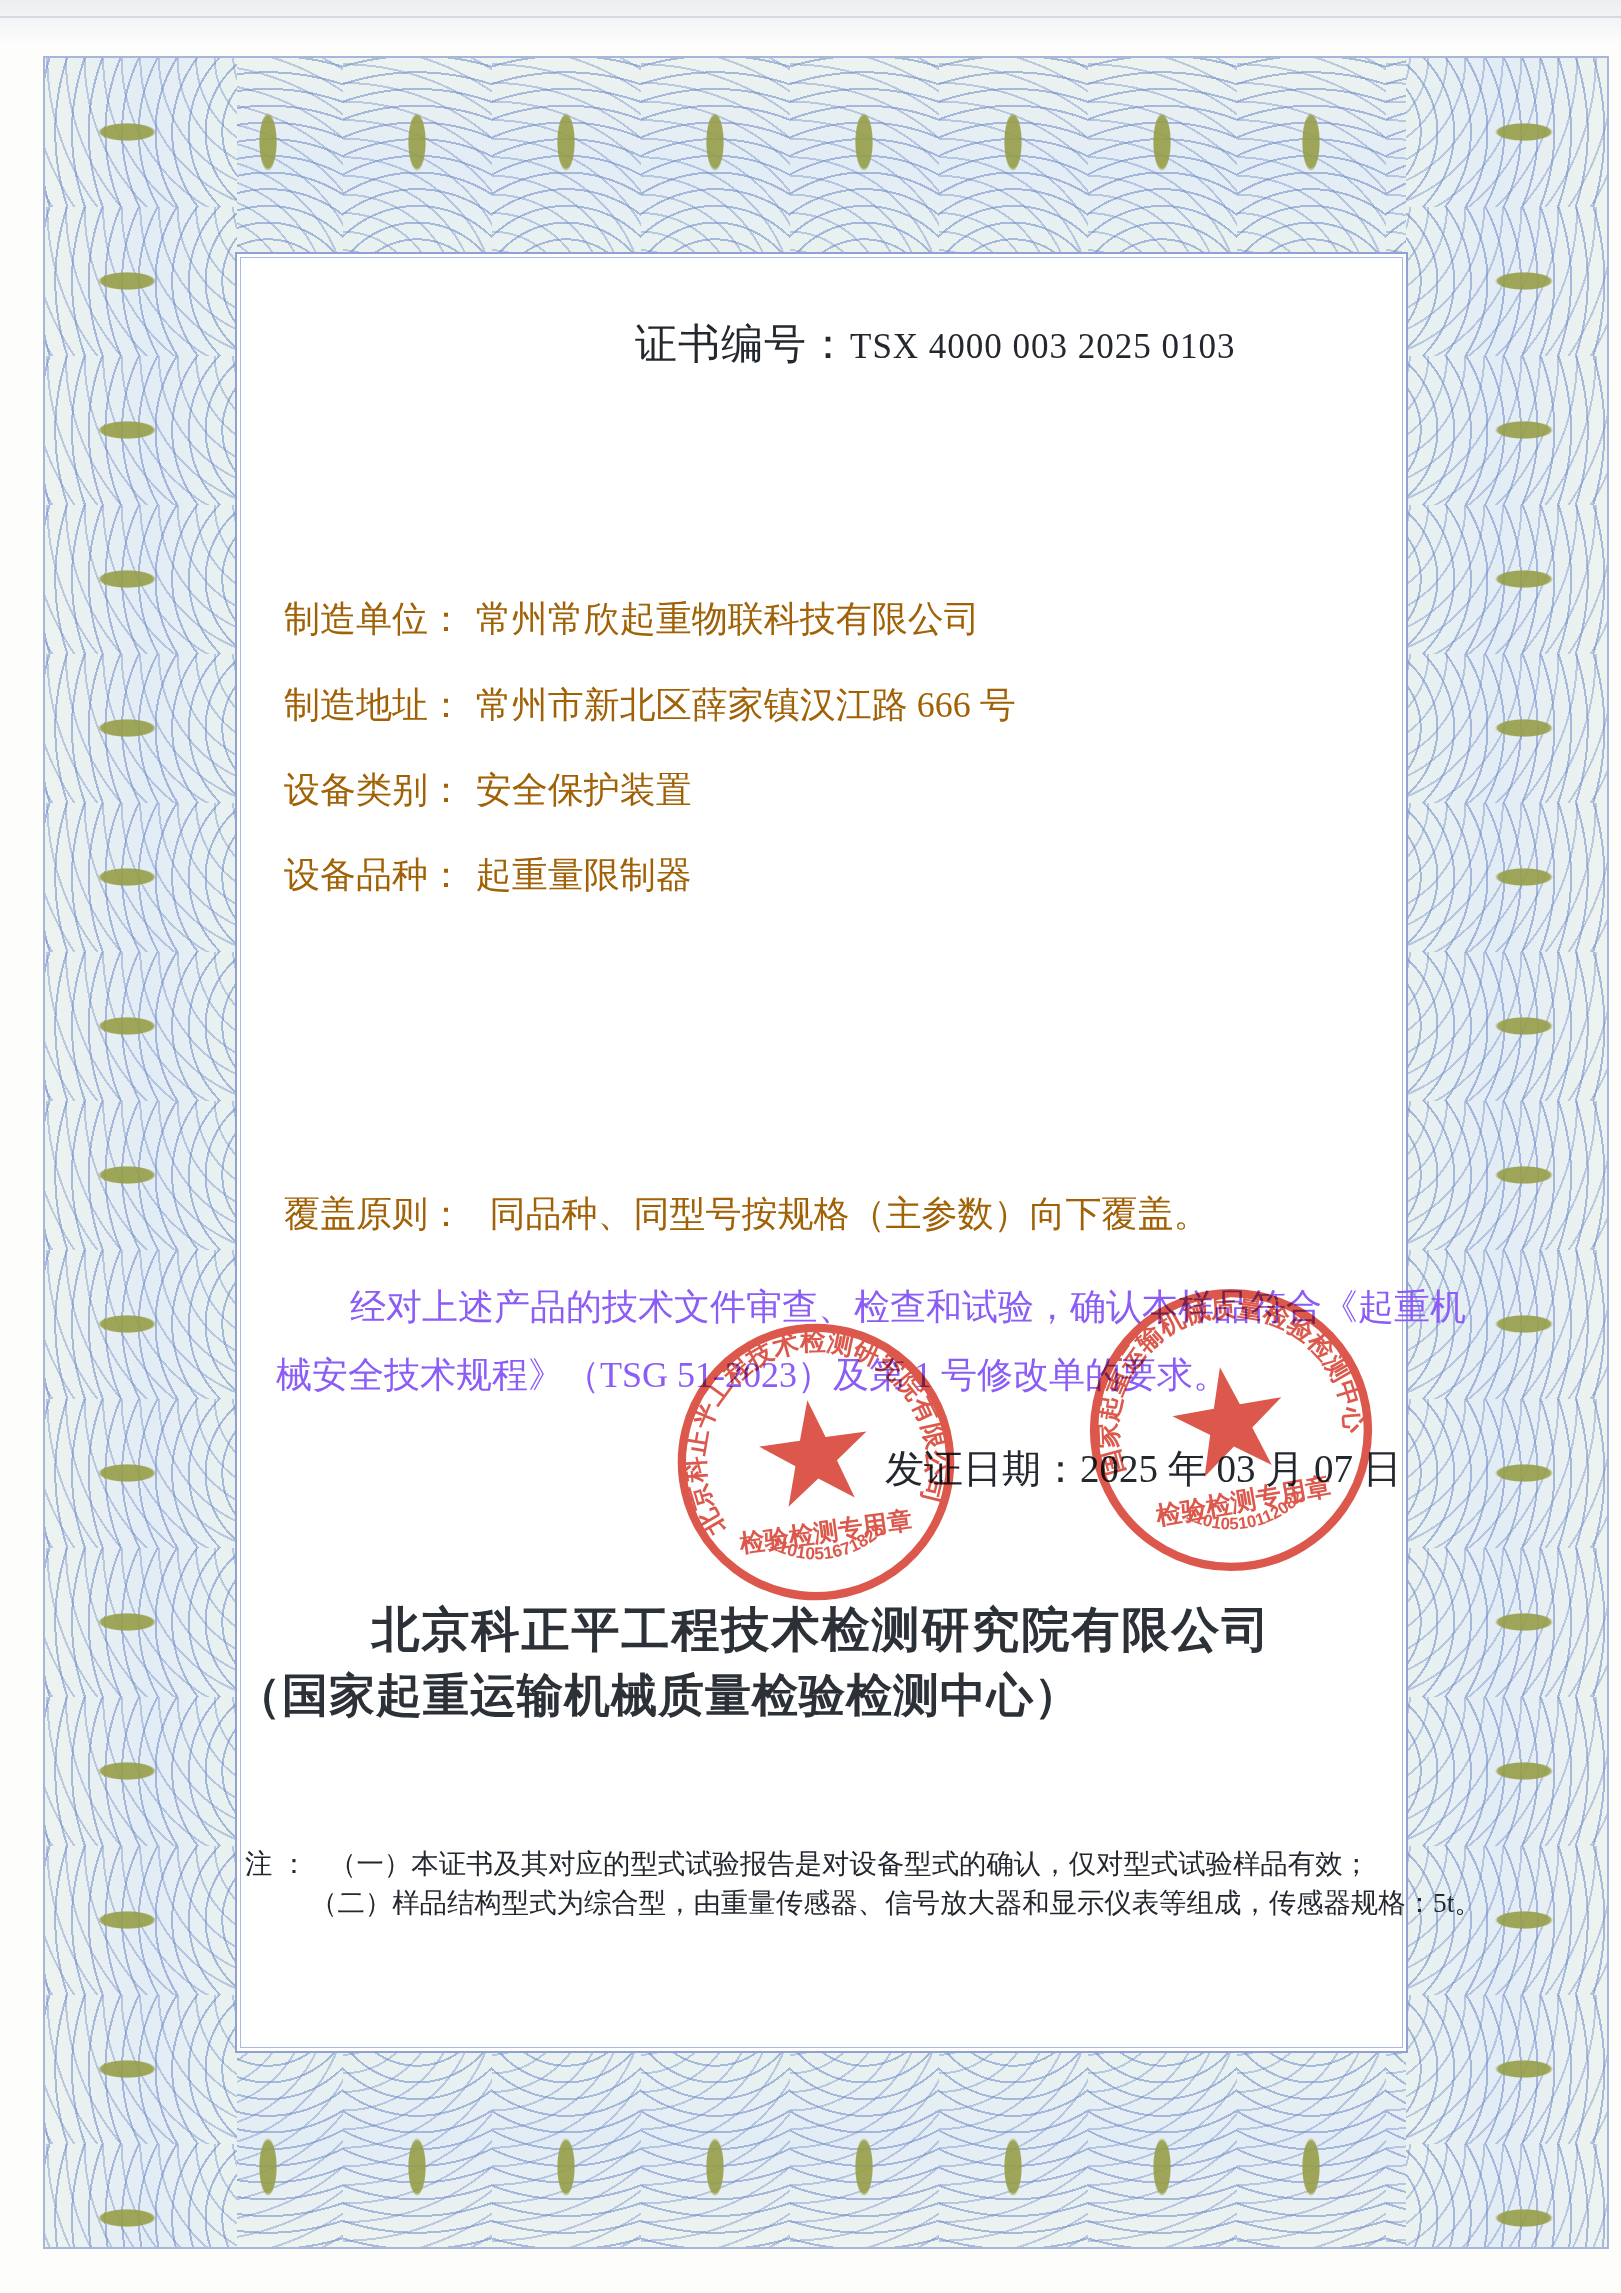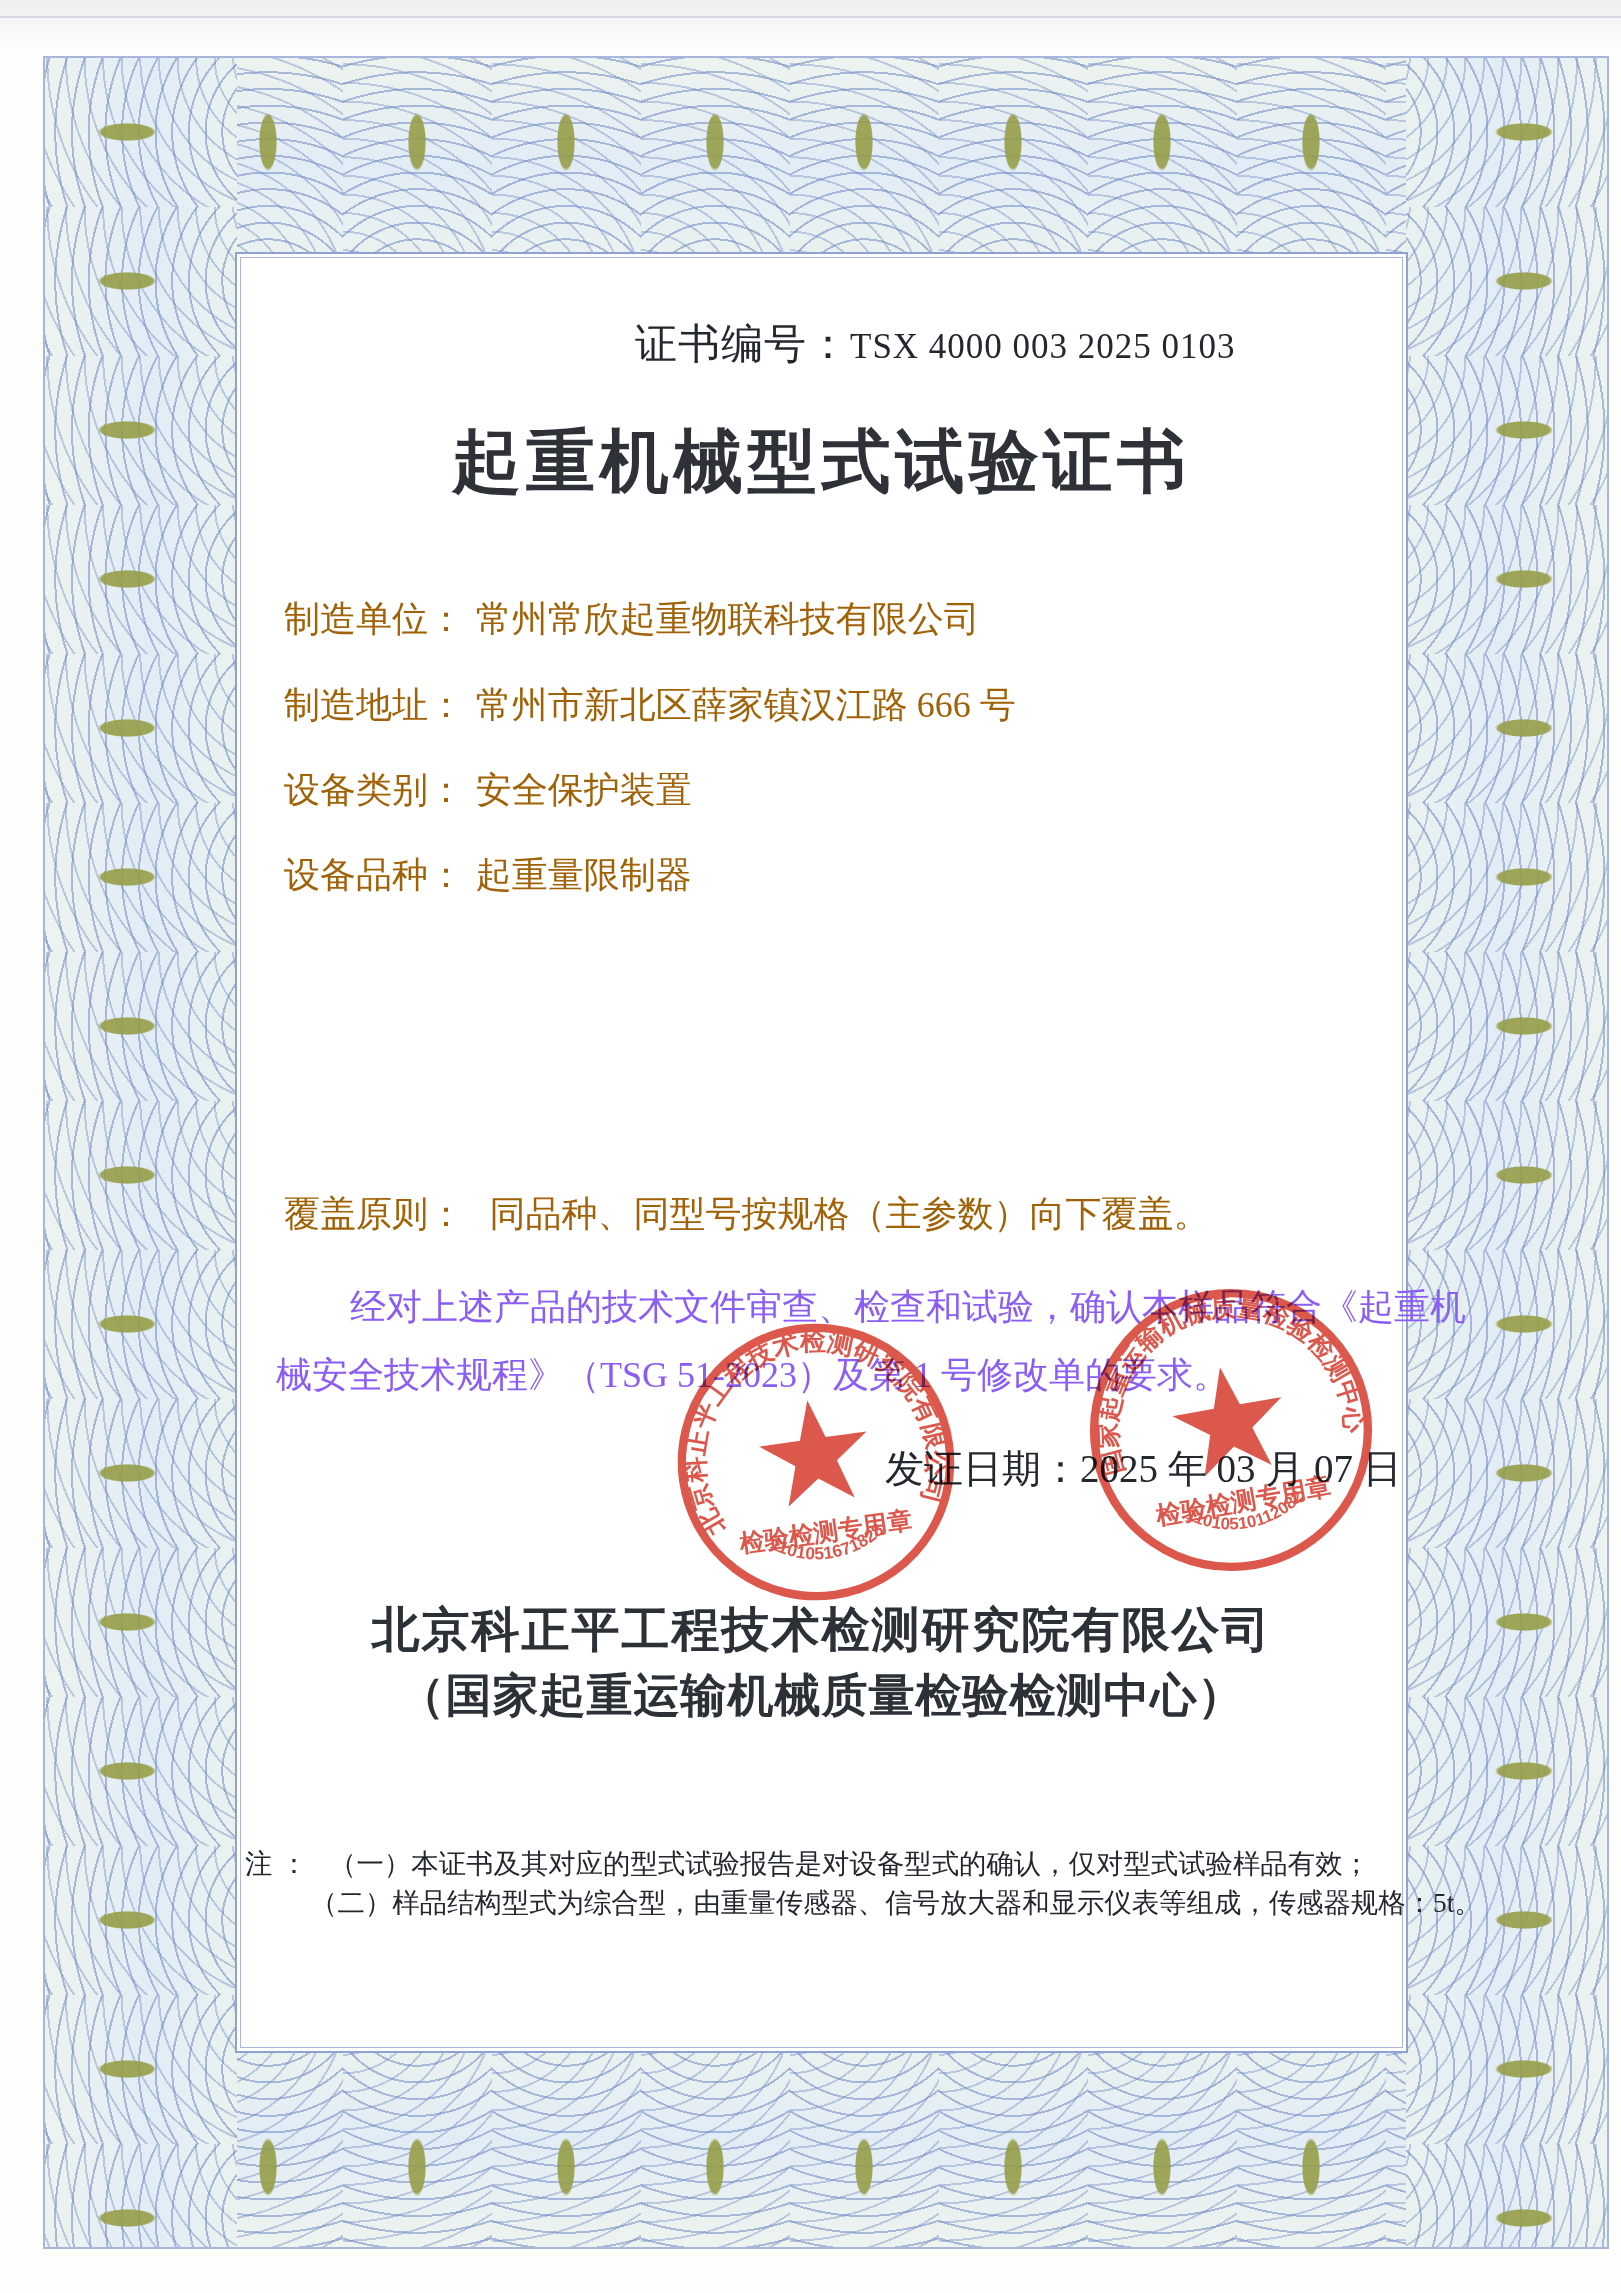--- a/index.html
+++ b/index.html
@@ -67,21 +67,21 @@
   .r1{top:595px}.r2{top:681px}.r3{top:766px}.r4{top:851px}
   .r5{top:937px}.r6{top:1021px}.r7{top:1106px}.r8{top:1190px}
   .r8 .lbl{margin-right:25.5px;}
   .stmt{position:absolute;left:276px;width:1117px;font-size:36px;color:#8b5cf6;white-space:nowrap;}
   .stmt1{top:1283px;padding-left:74px;}
   .stmt2{top:1351px;}
   .issue-date{position:absolute;left:885px;top:1442px;font-size:39px;color:#23272e;white-space:nowrap;}
   .issuer1{position:absolute;left:235px;top:1598px;width:1173px;text-align:center;
         font-family:"Liberation Sans", sans-serif;font-weight:900;font-size:48px;
         letter-spacing:2px;color:#2c3138;}
-  .issuer2{position:absolute;left:235px;top:1665px;width:1173px;text-align:center;
+  .issuer2{position:absolute;left:235px;top:1665px;width:1173px;
         font-family:"Liberation Sans", sans-serif;font-weight:900;font-size:46px;
         letter-spacing:1px;color:#2c3138;}
   .notes{position:absolute;left:245px;top:1845px;width:1157px;font-size:27.4px;
         line-height:39px;color:#23272e;}
   .note-line1{white-space:nowrap;}
   .note-label{margin-right:13.7px;letter-spacing:7.8px;}
   .note-line2{padding-left:65px;white-space:nowrap;}
 
   
   .seal{position:absolute;mix-blend-mode:multiply;opacity:.92;z-index:4;}
@@ -107,21 +107,20 @@
   <div class="inner-frame">
     <div class="inner-frame-line"></div>
   </div>
 
   <div class="content">
 
     <div class="cert-no">
       <span>证书编号：</span><span class="num">TSX 4000 003 2025 0103</span>
     </div>
 
-    <div class="doc-title">起重机械型式试验证书</div>
 
     <div class="field-row r1">
       <span class="lbl">制造单位：</span><span>常州常欣起重物联科技有限公司</span>
     </div>
     <div class="field-row r2">
       <span class="lbl">制造地址：</span><span>常州市新北区薛家镇汉江路 666 号</span>
     </div>
     <div class="field-row r3">
       <span class="lbl">设备类别：</span><span>安全保护装置</span>
     </div>

